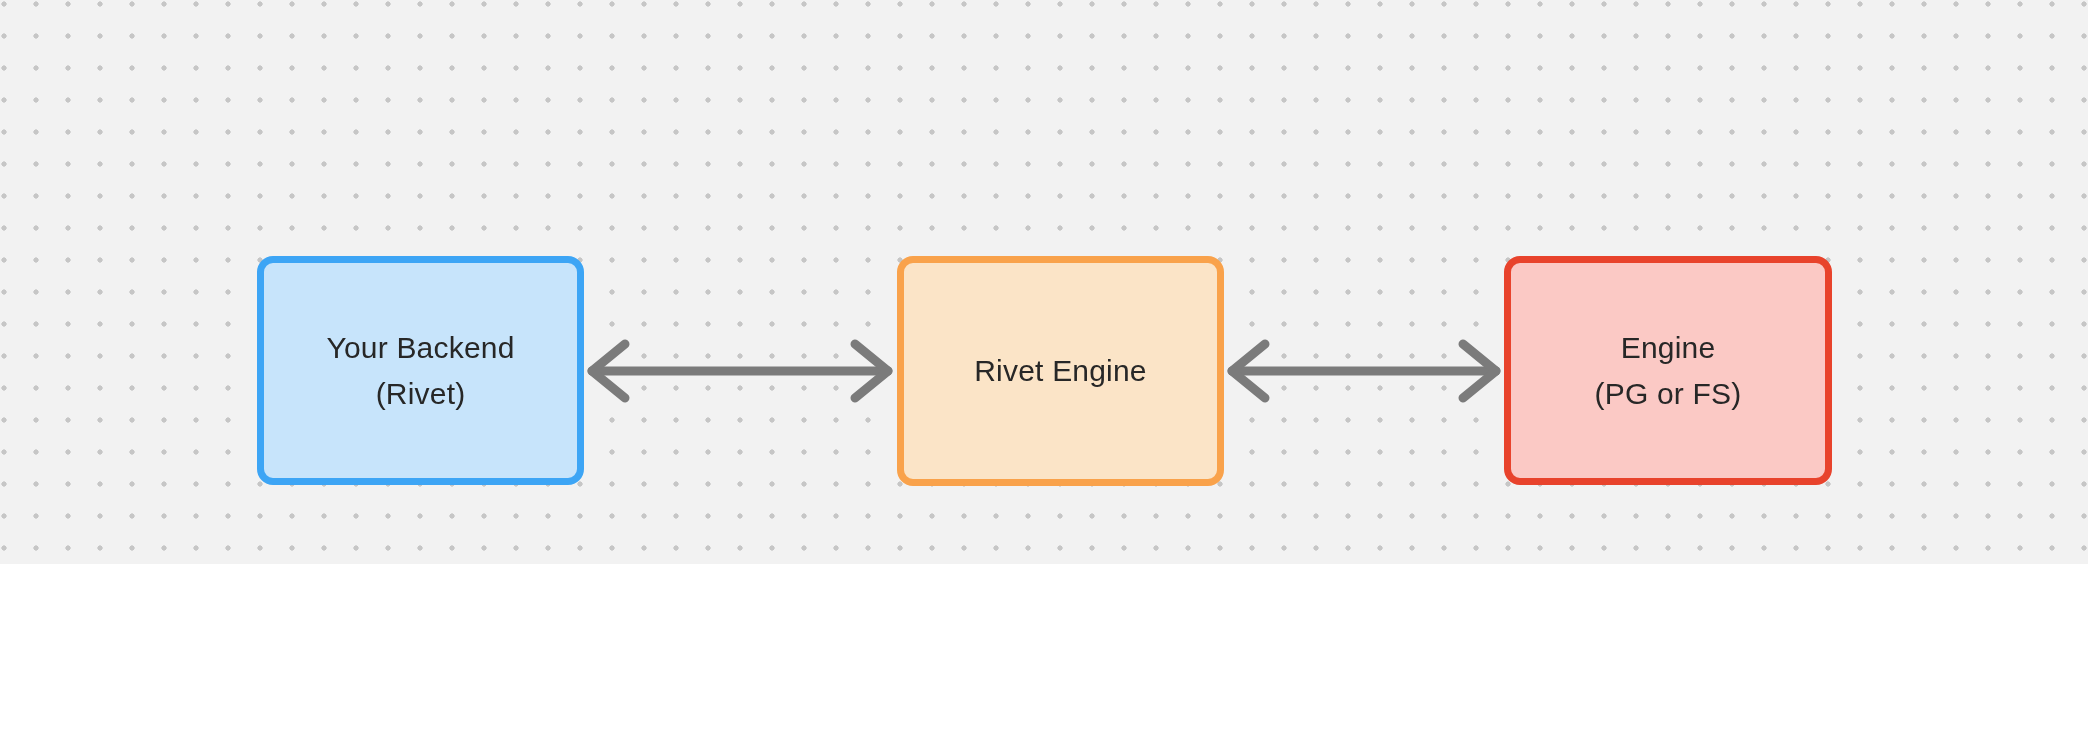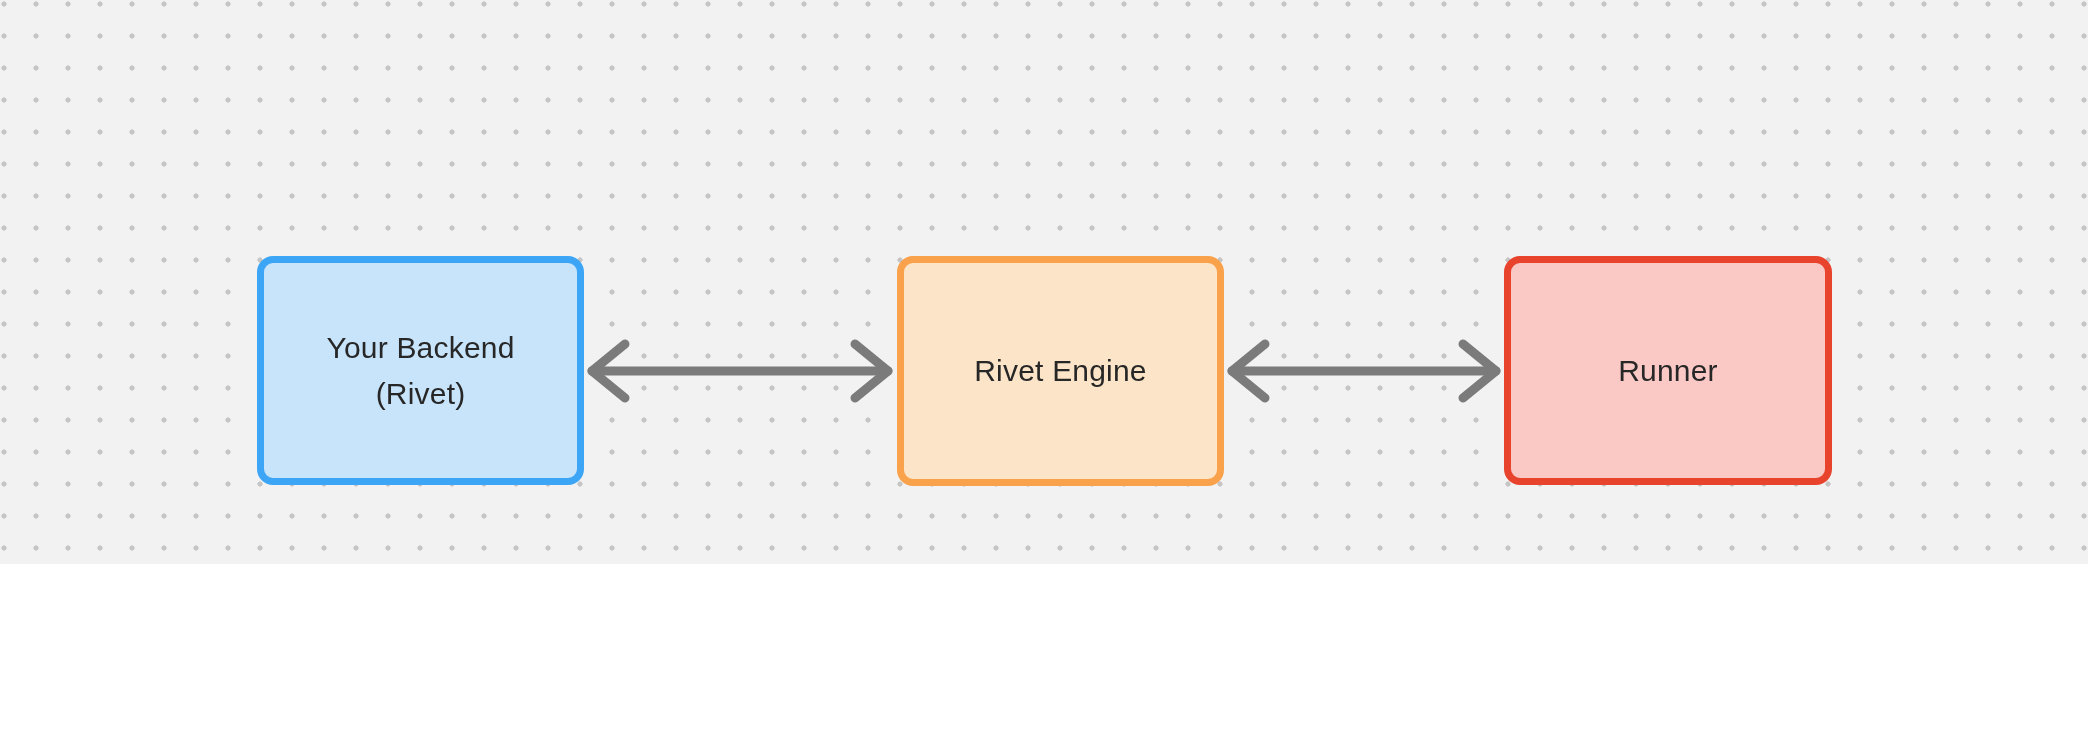--- a/index.html
+++ b/index.html
@@ -93,17 +93,18 @@
   <svg class="arrow arrow-2" width="278" height="68" viewBox="0 0 278 68">
     <g fill="none" stroke="#7b7b7b" stroke-width="9" stroke-linecap="round" stroke-linejoin="round">
       <path d="M7 34 H271"></path>
       <path d="M40 7 L7 34 L40 61"></path>
       <path d="M238 7 L271 34 L238 61"></path>
     </g>
   </svg>
 
   <div class="node node-storage">
     <div class="node-label">
-      <span>Runner</span>
+      <span>Engine</span>
+      <span>(PG or FS)</span>
     </div>
   </div>
 
 </div>
 
 </body></html>

